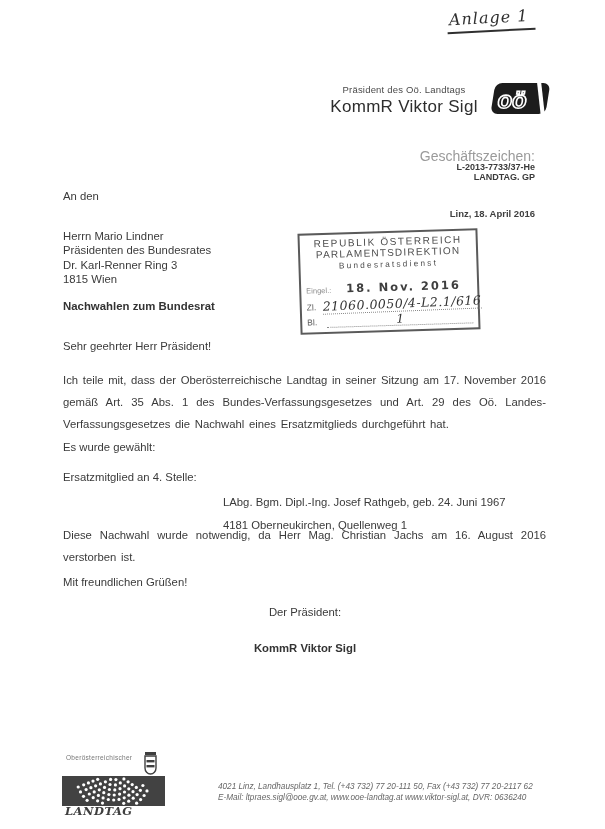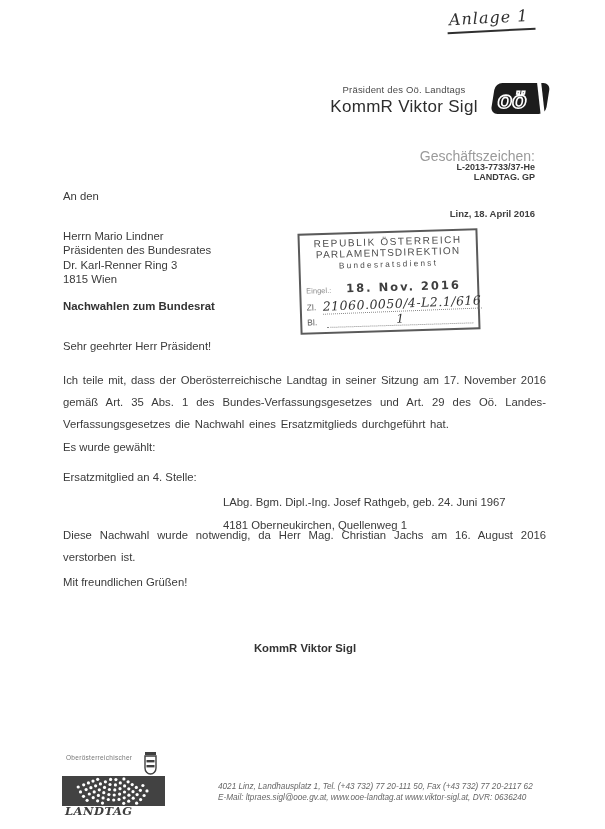--- a/index.html
+++ b/index.html
@@ -147,20 +147,21 @@
   <div class="abs elect-label">Ersatzmitglied an 4. Stelle:</div>
   <div class="abs elect-value">
     <div>LAbg. Bgm. Dipl.-Ing. Josef Rathgeb, geb. 24. Juni 1967</div>
     <div>4181 Oberneukirchen, Quellenweg 1</div>
   </div>
 
   <div class="abs para p3">Diese Nachwahl wurde notwendig, da Herr Mag. Christian Jachs am 16. August 2016 verstorben ist.</div>
 
   <div class="abs closing">Mit freundlichen Grüßen!</div>
 
+  <div class="abs sig sig-title">Der Präsident:</div>
   <div class="abs sig sig-name">KommR Viktor Sigl</div>
 
   <div class="abs lt-small">Oberösterreichischer</div>
   <div class="abs lt-name">LANDTAG</div>
 
   <div class="abs crest">
     <svg width="15" height="26" viewBox="0 0 15 26">
       <rect x="2" y="0" width="11" height="3" fill="#3f3f3f"></rect>
       <path d="M2 4 h11 v12 a5.5 6 0 0 1 -5.5 6 a5.5 6 0 0 1 -5.5 -6 z" fill="#ffffff" stroke="#3f3f3f" stroke-width="1.4"></path>
       <rect x="3.5" y="8" width="8" height="2.4" fill="#3f3f3f"></rect>

